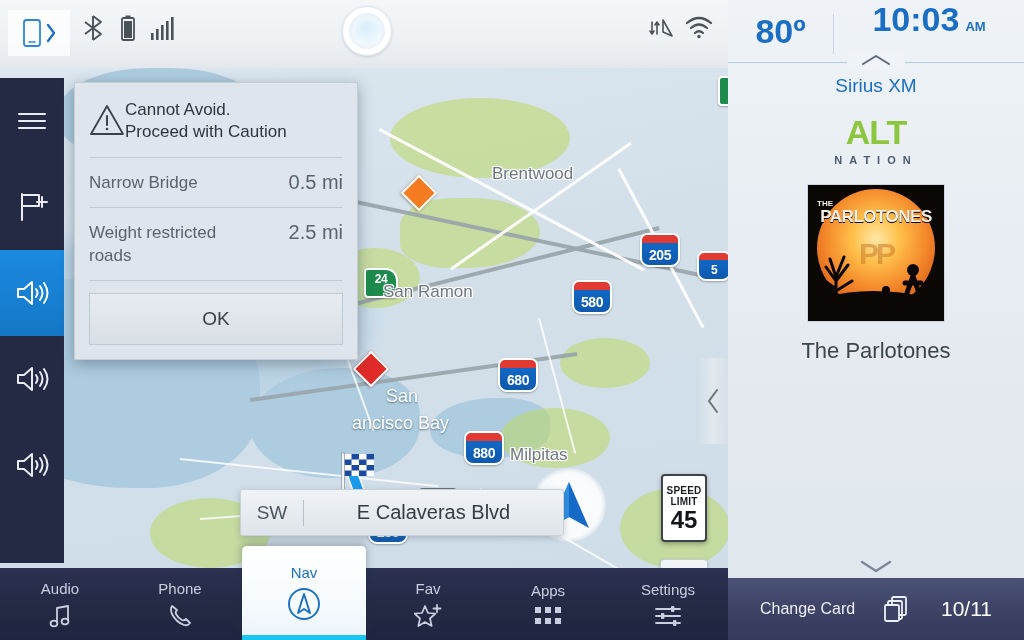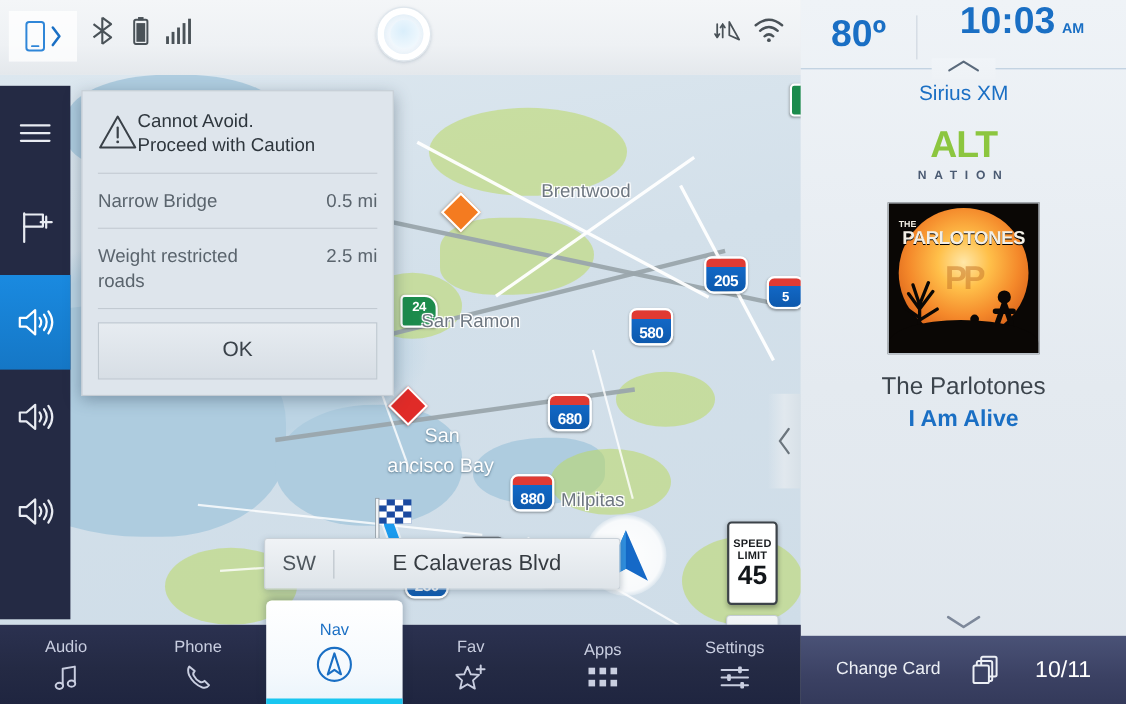--- a/index.html
+++ b/index.html
@@ -101,21 +101,21 @@
     filter: drop-shadow(0 1px 2px rgba(0,0,0,.3));
   }
   .flag-dest { position:absolute; width:46px; height:46px; }
   .car-halo {
     position:absolute; width:74px; height:74px; border-radius:50%;
     background: radial-gradient(circle, rgba(255,255,255,.97) 0%, rgba(255,255,255,.85) 62%, rgba(255,255,255,0) 74%);
   }
   .car-arrow { position:absolute; width:46px; height:52px; }
 
   .speed-sign {
-    position:absolute; width:46px; height:76px; background:#fff;
+    position:absolute; width:46px; height:68px; background:#fff;
     border:2px solid #3c4349; border-radius:4px;
     display:flex; flex-direction:column; align-items:center; justify-content:center;
     box-shadow:0 2px 5px rgba(0,0,0,.3);
   }
   .speed-sign .sl { font-size:10px; color:#1a1d20; line-height:11px; font-weight:bold; letter-spacing:.2px; }
   .speed-sign .num { font-size:24px; font-weight:bold; color:#12161a; line-height:24px; margin-top:1px; }
 
   .map-btn {
     position:absolute; width:48px; height:48px;
     background: linear-gradient(180deg,#f2f5f7 0%, #dfe5ea 100%);
@@ -156,21 +156,21 @@
     position:absolute; left:74px; top:82px; width:284px;
     background:#dee5ec; border:1px solid #c4ccd4;
     box-shadow:0 4px 14px rgba(40,60,80,.4);
     padding:0 0 14px 0;
   }
   .dlg-head { display:flex; align-items:flex-start; padding:16px 14px 14px 14px; }
   .dlg-head-txt { font-size:17px; color:#2e363d; line-height:22px; }
   .dlg-sep { height:1px; background:#c2cad2; margin:0 14px; }
   .dlg-row { display:flex; justify-content:space-between; align-items:flex-start; padding:13px 14px; }
   .dlg-row .lbl { font-size:17px; color:#5a646d; line-height:23px; max-width:150px; }
-  .dlg-row .val { font-size:17px; color:#5a646d; line-height:23px; white-space:nowrap; }
+  .dlg-row .val { font-size:20px; color:#5a646d; line-height:23px; white-space:nowrap; }
   .dlg-ok {
     margin:12px 14px 0 14px; height:52px;
     background: linear-gradient(180deg,#e7ecf1 0%, #d7dee5 100%);
     border:1px solid #bfc8d0;
     display:flex; align-items:center; justify-content:center;
     font-size:19px; color:#3a424a;
   }
 
   
   .rpanel {
@@ -553,21 +553,20 @@
       </svg>
       <svg style="position:absolute; right:48px; bottom:8px;" width="20" height="28" viewBox="0 0 20 28">
         <circle cx="10" cy="5" r="4" fill="#0a0705"></circle>
         <path d="M10 9 L7 18 L6 28 M10 9 L13 18 L14 28 M5 13 L15 13" stroke="#0a0705" stroke-width="3.4" fill="none" stroke-linecap="round"></path>
       </svg>
       <div class="ground"></div>
     </div>
 
     <div class="track">
       <div class="artist">The Parlotones</div>
-      <div class="title">I Am Alive</div>
     </div>
 
     <div class="rp-bottom-chev">
       <svg width="40" height="16" viewBox="0 0 40 16">
         <path d="M6 4 L20 13 L34 4" stroke="#7d889a" stroke-width="2.4" fill="none" stroke-linecap="round" stroke-linejoin="round"></path>
       </svg>
     </div>
 
     <div class="change-card">
       <span class="cc-lbl">Change Card</span>

